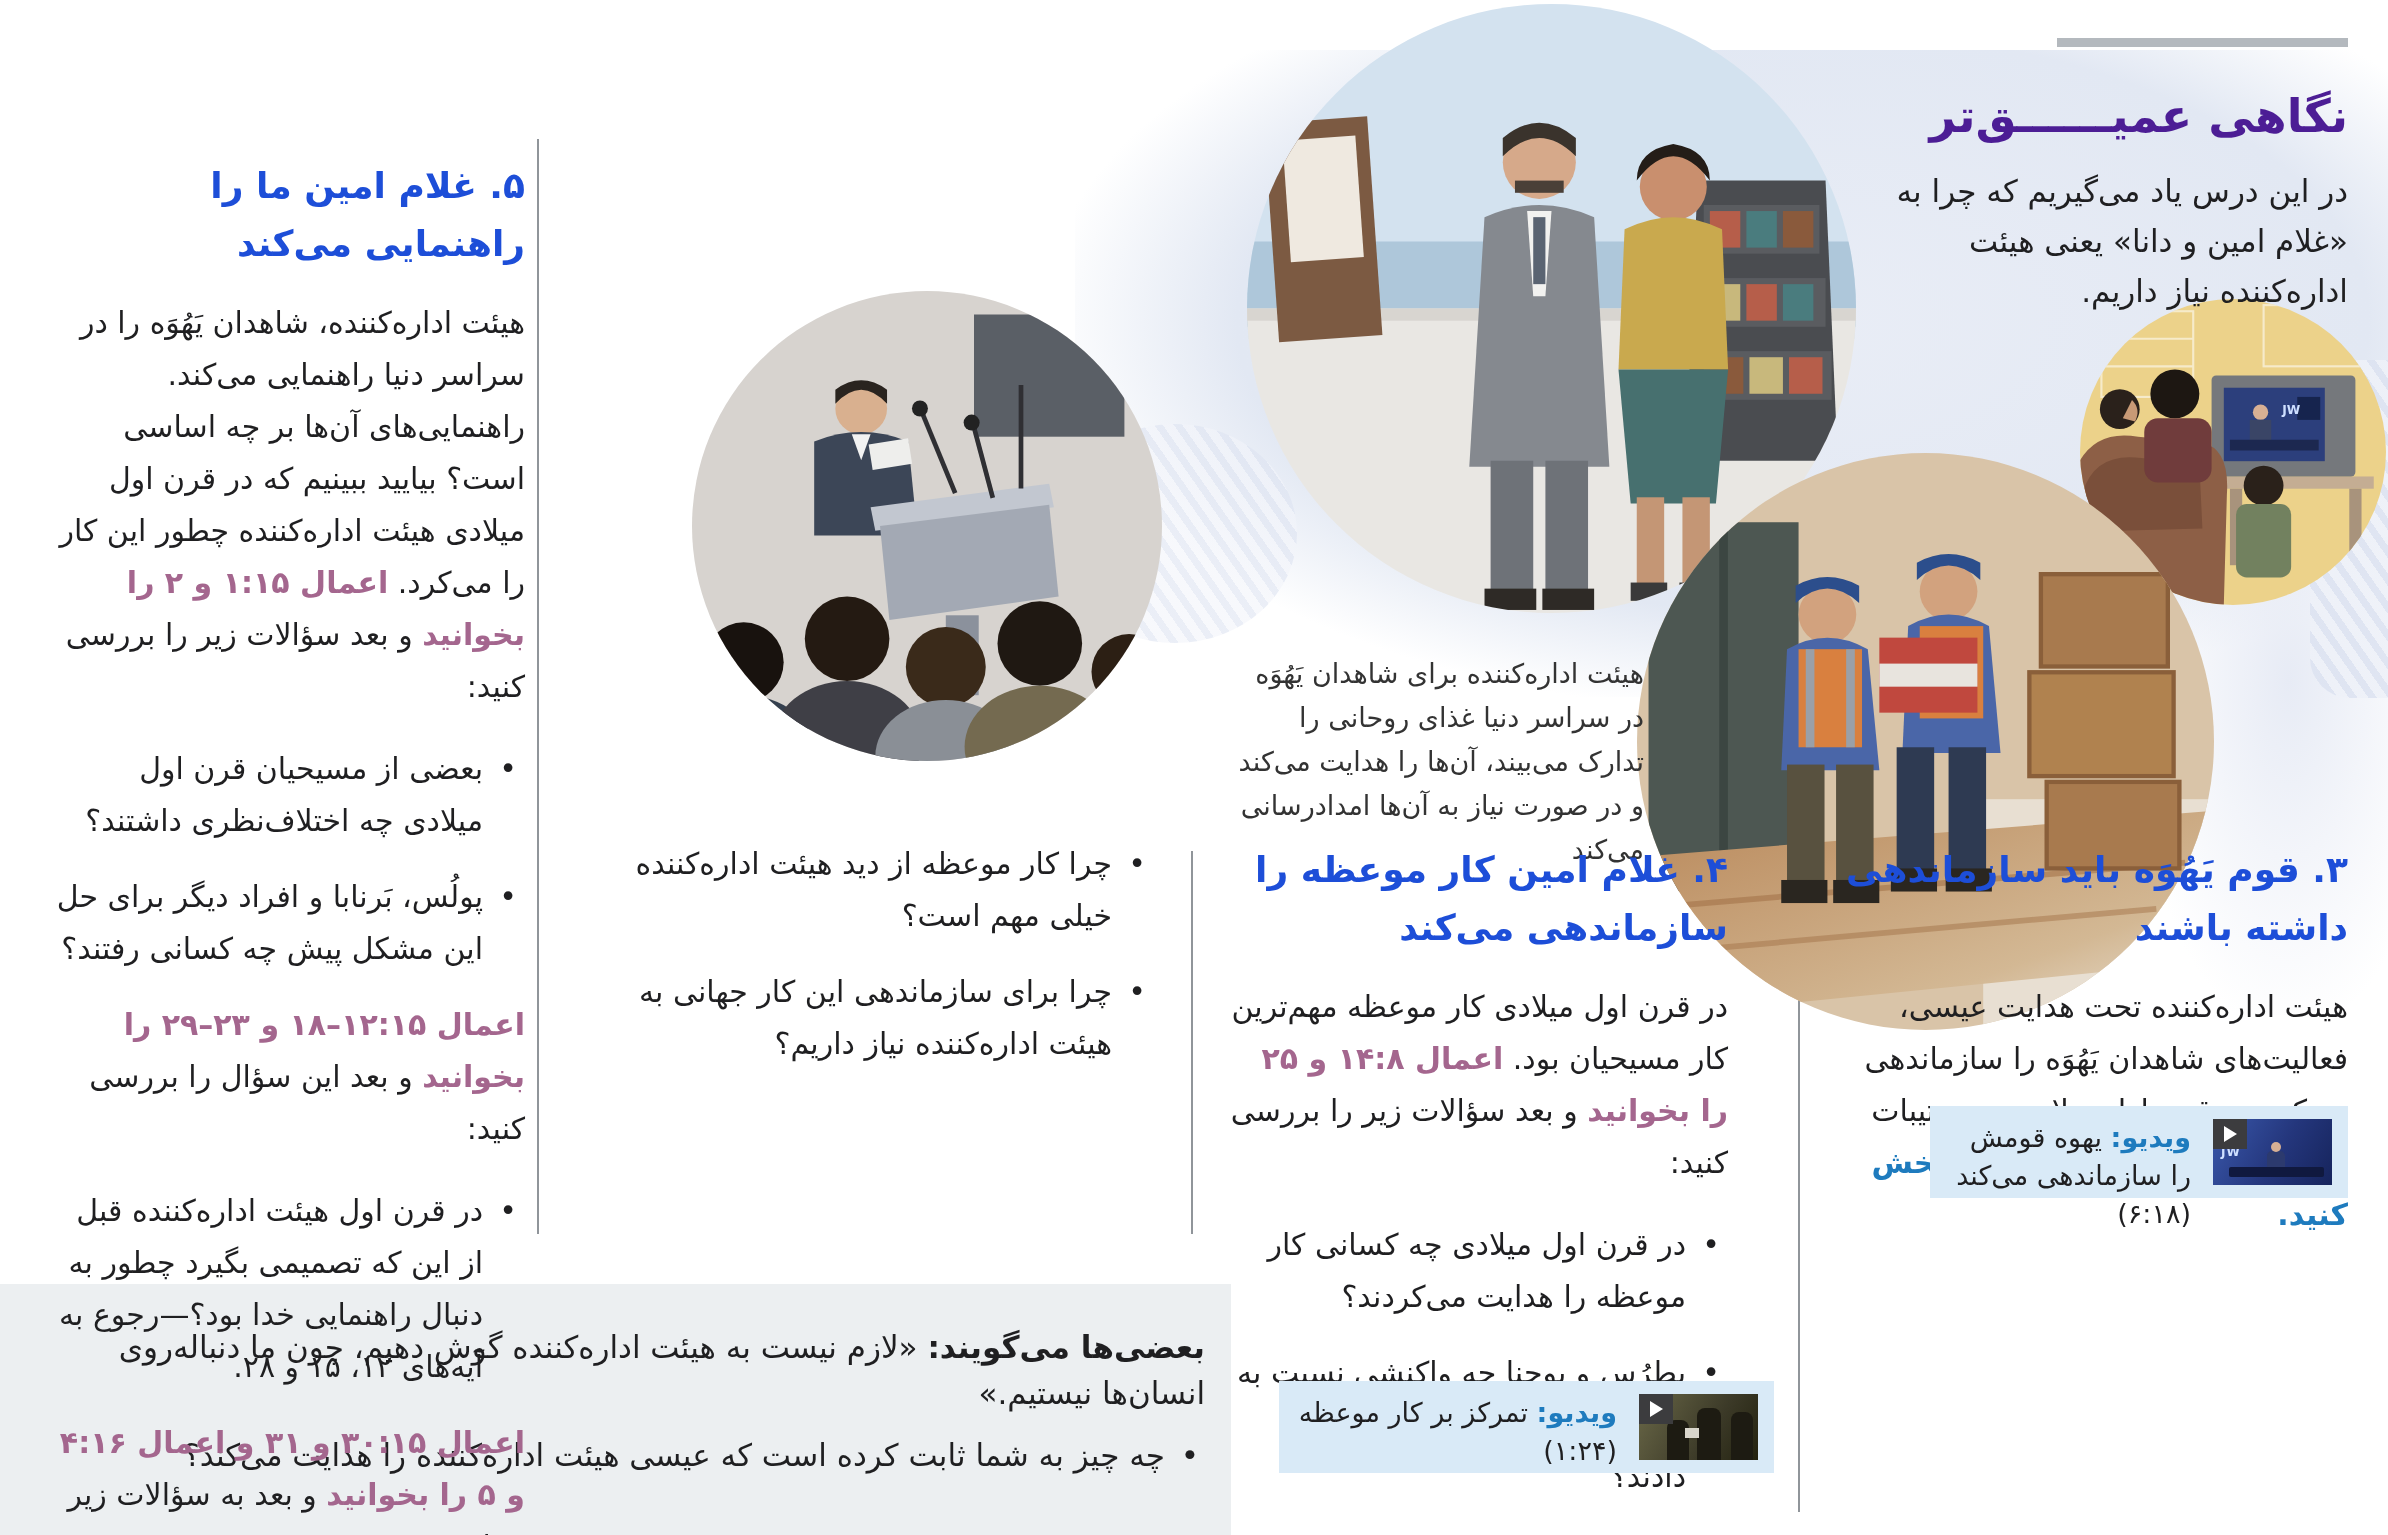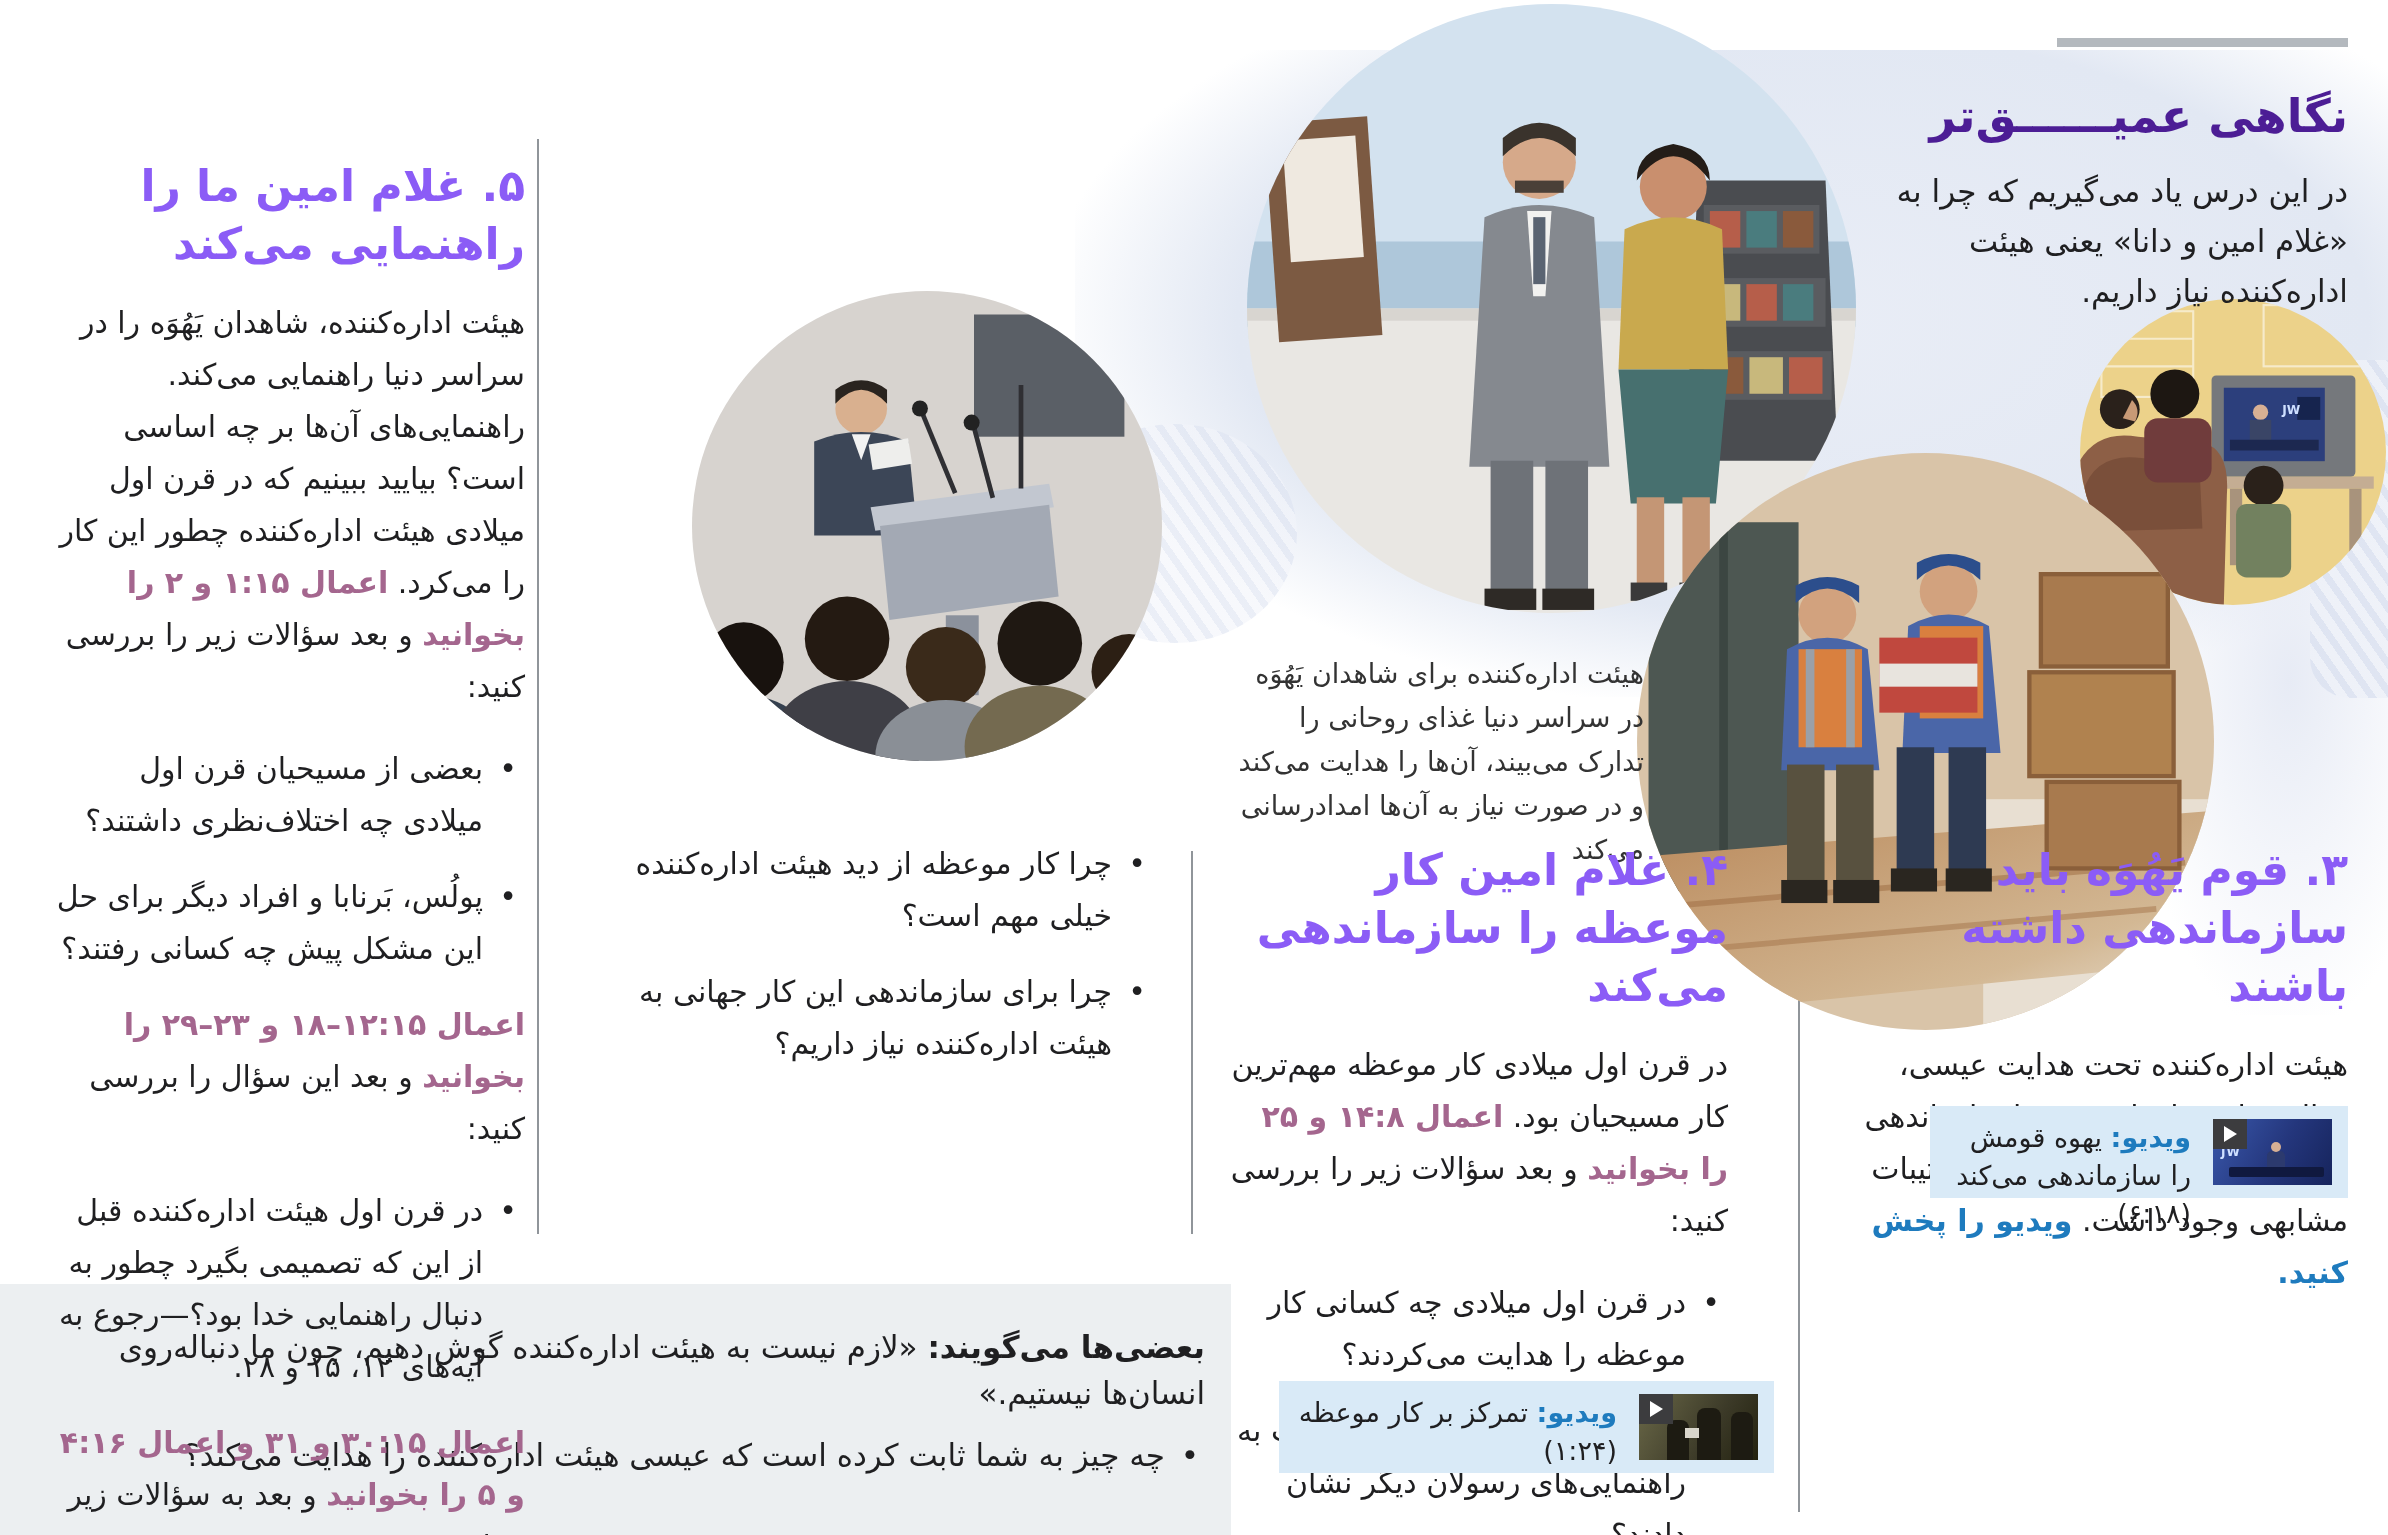--- a/index.html
+++ b/index.html
@@ -31,21 +31,21 @@
   
   .kicker-bar{position:absolute;right:40px;top:38px;width:291px;height:9px;background:#b4b9be;z-index:4;}
   .deep-title{position:absolute;right:40px;top:58px;z-index:4;font-size:46px;font-weight:bold;color:#4c1d95;}
   .intro{position:absolute;right:40px;top:135px;width:517px;z-index:4;font-size:31px;line-height:50px;text-align:right;}
   
   .col{position:absolute;z-index:5;font-size:30px;line-height:52px;text-align:right;}
   #col-s5{left:55px;top:157px;width:470px;}
   #col-mark{left:617px;top:838px;width:537px;}
   #col-s4{left:1226px;top:841px;width:502px;}
   #col-s3{left:1836px;top:841px;width:512px;}
-  .sec-title{font-size:44px;line-height:58px;font-weight:bold;color:#8b5cf6;margin:0 0 24px 0;}
+  .sec-title{font-size:36px;line-height:58px;font-weight:bold;color:#1d4ed8;margin:0 0 24px 0;}
   .col p{margin:0 0 30px 0;}
   .ref{color:#a4668e;font-weight:bold;}
   .cta{color:#1e7bbe;font-weight:bold;}
   ul.bullets{list-style:none;margin:0 0 14px 0;padding:0;}
   ul.bullets li{position:relative;padding-right:42px;margin-bottom:24px;}
   ul.bullets li::before{content:"•";position:absolute;right:8px;top:0;font-size:30px;color:#1f1f21;}
   
   .caption{position:absolute;left:1232px;top:625px;width:412px;z-index:5;
     font-size:27px;line-height:44px;color:#333;text-align:right;}
   

